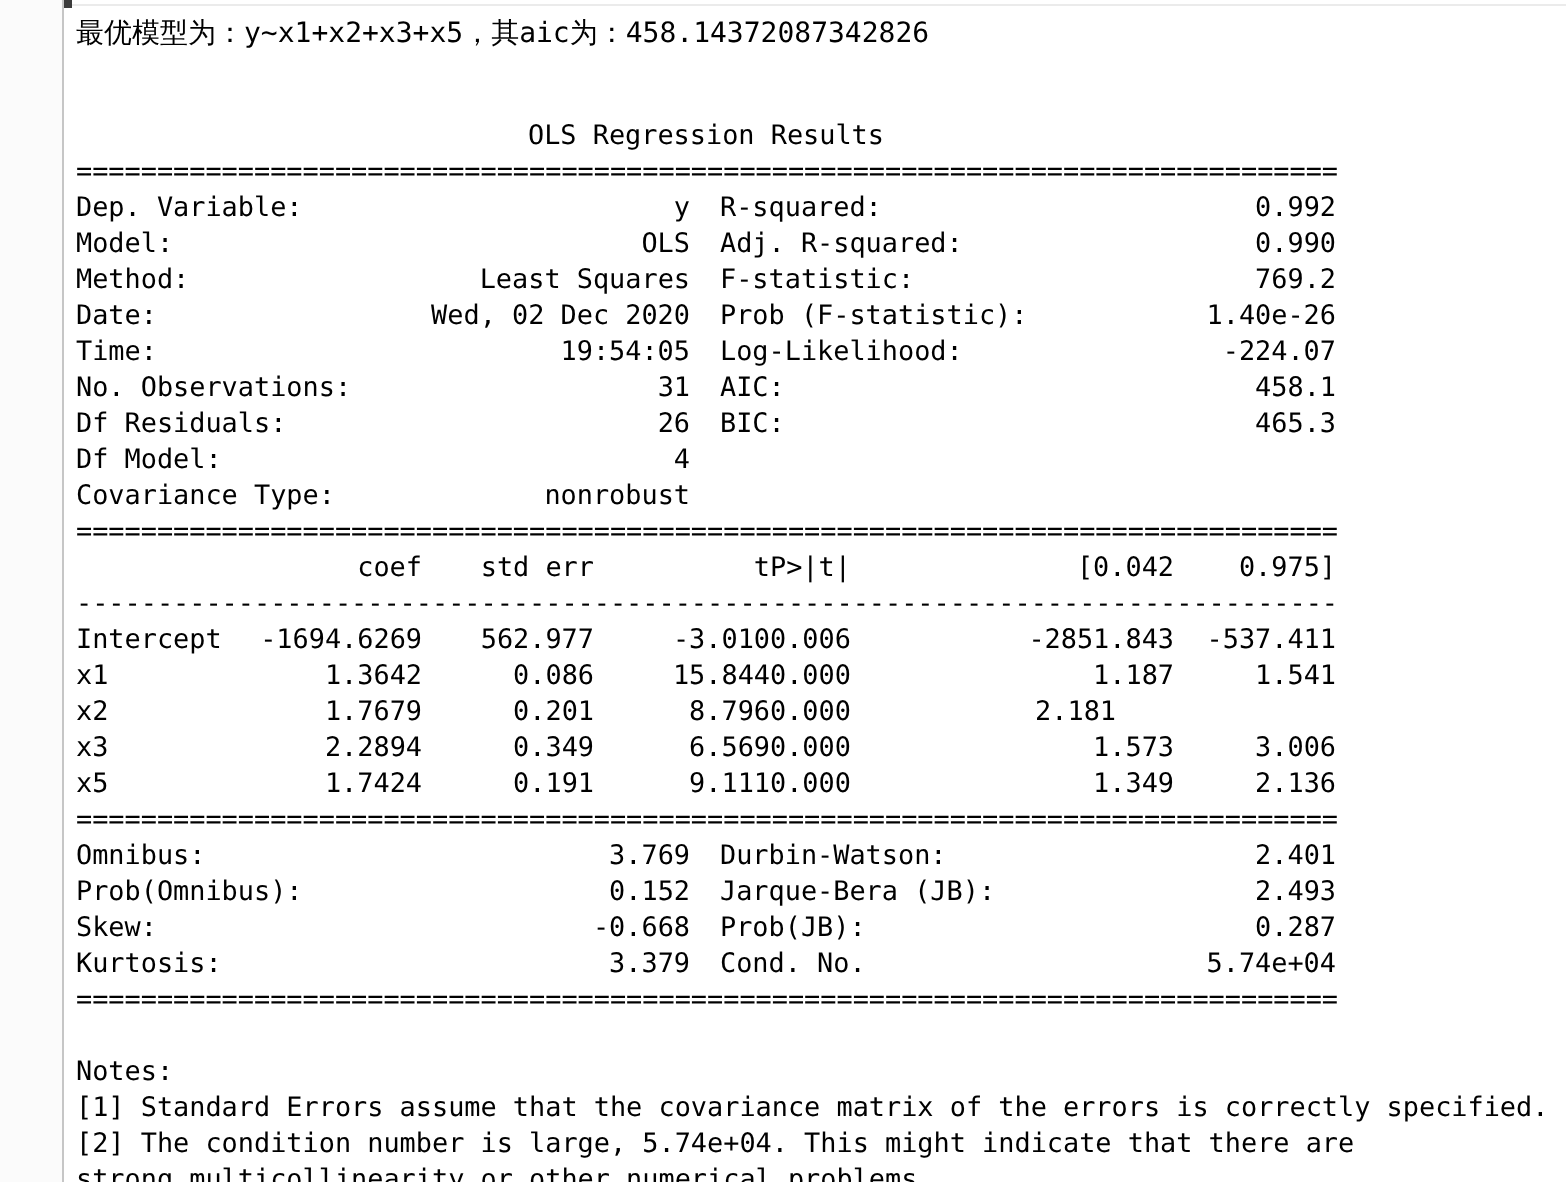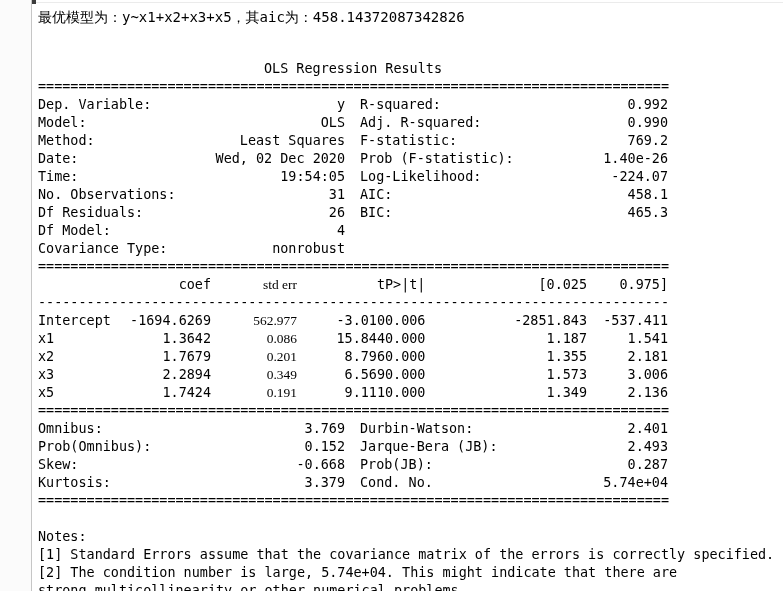--- a/index.html
+++ b/index.html
@@ -22,21 +22,21 @@
   }
   .line{height:18px;line-height:18px;white-space:pre;}
   .title-line{width:630px;text-align:center;margin-top:15px;}
   .rule{width:632px;overflow:hidden;}
   .pair-row{display:flex;width:630px;}
   .half-l{width:307px;display:flex;justify-content:space-between;}
   .half-r{width:308px;margin-left:15px;display:flex;justify-content:space-between;gap:38px;}
   .coef-row{display:flex;width:630px;}
   .c0{width:81px;text-align:left;}
   .c1{width:92px;text-align:right;}
-  .c2{width:86px;text-align:right;font-family:Liberation Serif, serif;}
+  .c2{width:86px;text-align:right;}
   .c3{width:88px;text-align:right;}
   .c4{width:92px;text-align:left;}
   .c5{width:110px;text-align:right;}
   .c6{width:81px;text-align:right;}
   .note-line{width:max-content;}
 </style>
 </head>
 <body>
 
 <div class="top-edge"></div>
@@ -88,21 +88,21 @@
   </div>
 
   <div class="line rule">==============================================================================</div>
 
   <div class="line coef-row">
     <span class="c0"></span>
     <span class="c1">coef</span>
     <span class="c2">std err</span>
     <span class="c3">t</span>
     <span class="c4">P&gt;|t|</span>
-    <span class="c5">[0.025</span>
+    <span class="c5">[0.042</span>
     <span class="c6">0.975]</span>
   </div>
 
   <div class="line rule">------------------------------------------------------------------------------</div>
 
   <div class="line coef-row">
     <span class="c0">Intercept</span>
     <span class="c1">-1694.6269</span>
     <span class="c2">562.977</span>
     <span class="c3">-3.010</span>
@@ -118,21 +118,20 @@
     <span class="c4">0.000</span>
     <span class="c5">1.187</span>
     <span class="c6">1.541</span>
   </div>
   <div class="line coef-row">
     <span class="c0">x2</span>
     <span class="c1">1.7679</span>
     <span class="c2">0.201</span>
     <span class="c3">8.796</span>
     <span class="c4">0.000</span>
-    <span class="c5">1.355</span>
     <span class="c6">2.181</span>
   </div>
   <div class="line coef-row">
     <span class="c0">x3</span>
     <span class="c1">2.2894</span>
     <span class="c2">0.349</span>
     <span class="c3">6.569</span>
     <span class="c4">0.000</span>
     <span class="c5">1.573</span>
     <span class="c6">3.006</span>

